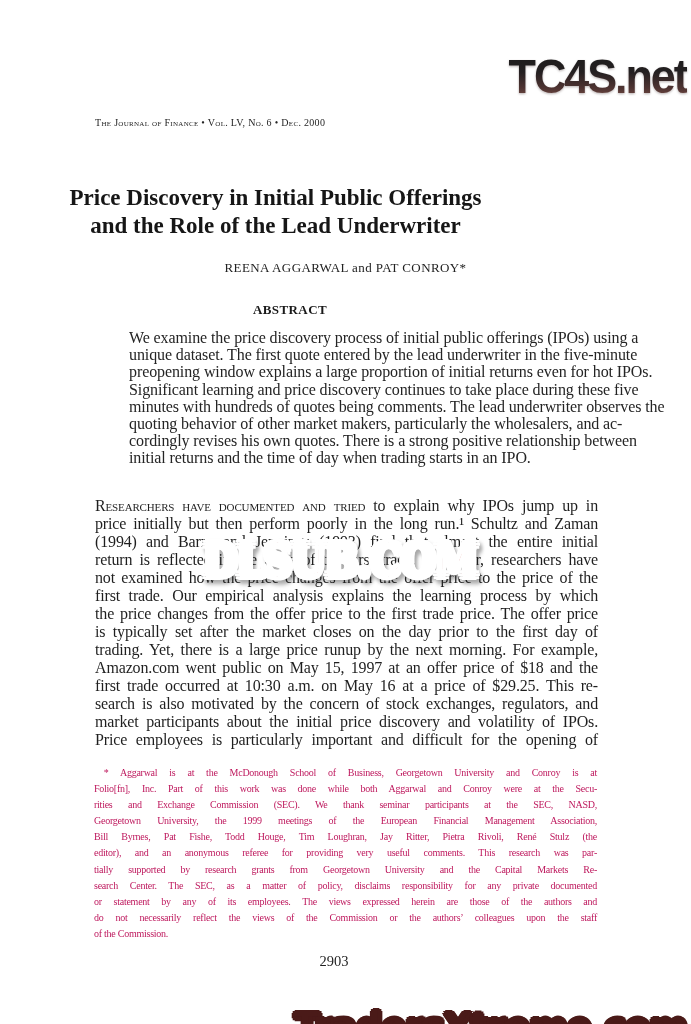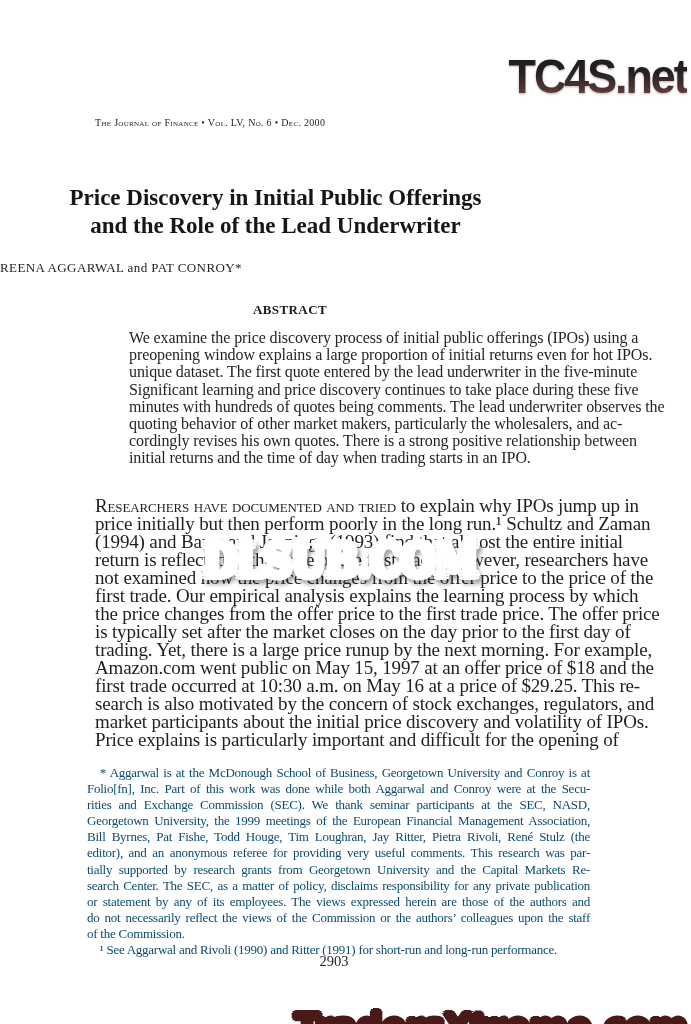--- a/index.html
+++ b/index.html
@@ -18,37 +18,37 @@
     font-variant:small-caps;color:#242424;
   }
   .title{
     position:absolute;left:0;top:136px;width:551px;
     margin:0;text-align:center;
     font-size:23px;line-height:28px;font-weight:bold;color:#161616;
   }
   .title .tline{display:block;}
   .authors{
     position:absolute;left:0;top:212px;width:691px;
-    font-size:13px;letter-spacing:.4px;color:#222;
+    text-align:center;font-size:13px;letter-spacing:.4px;color:#222;
   }
   .abs-head{
     position:absolute;left:0;top:254px;width:580px;
     text-align:center;font-size:13px;font-weight:bold;letter-spacing:.4px;color:#1a1a1a;
   }
   .abstract{
     position:absolute;left:129px;top:281px;width:443px;
     font-size:16px;line-height:17.2px;letter-spacing:-.1px;color:#242424;
   }
   .body-text{
     position:absolute;left:95px;top:449px;width:503px;
-    font-size:19px;line-height:18px;letter-spacing:-.15px;color:#1f1f1f;
+    font-size:16px;line-height:18px;letter-spacing:-.15px;color:#1f1f1f;
   }
   .footnote{
-    position:absolute;left:87px;top:717px;width:503px;
-    font-size:13px;line-height:16.1px;letter-spacing:-.25px;color:#0c4a6e;
+    position:absolute;left:94px;top:717px;width:503px;
+    font-size:10px;line-height:16.1px;letter-spacing:-.25px;color:#be185d;
   }
   .pageno{
     position:absolute;left:0;top:905px;width:668px;
     text-align:center;font-size:14.5px;color:#1f1f1f;
   }
   
   .line{
     text-align:justify;text-align-last:justify;text-justify:inter-word;
     white-space:nowrap;
   }
@@ -103,22 +103,22 @@
     <span class="tline">Price Discovery in Initial Public Offerings</span>
     <span class="tline">and the Role of the Lead Underwriter</span>
   </h1>
 
   <div class="authors">REENA AGGARWAL and PAT CONROY*</div>
 
   <div class="abs-head">ABSTRACT</div>
 
   <div class="abstract just">
       <div class="line">We examine the price discovery process of initial public offerings (IPOs) using a</div>
+      <div class="line">unique dataset. The first quote entered by the lead underwriter in the five-minute</div>
       <div class="line">preopening window explains a large proportion of initial returns even for hot IPOs.</div>
-      <div class="line">unique dataset. The first quote entered by the lead underwriter in the five-minute</div>
       <div class="line">Significant learning and price discovery continues to take place during these five</div>
       <div class="line">minutes with hundreds of quotes being comments. The lead underwriter observes the</div>
       <div class="line">quoting behavior of other market makers, particularly the wholesalers, and ac-</div>
       <div class="line">cordingly revises his own quotes. There is a strong positive relationship between</div>
       <div class="line">initial returns and the time of day when trading starts in an IPO.</div>
     </div>
 
   <div class="body-text">
     <div class="line"><span class="smallcaps">Researchers have documented and tried</span><span> to explain why IPOs jump up in</span></div>
     <div>
@@ -127,40 +127,39 @@
         <div class="line">return is reflected in the price of the first trade. However, researchers have</div>
         <div class="line">not examined how the price changes from the offer price to the price of the</div>
         <div class="line">first trade. Our empirical analysis explains the learning process by which</div>
         <div class="line">the price changes from the offer price to the first trade price. The offer price</div>
         <div class="line">is typically set after the market closes on the day prior to the first day of</div>
         <div class="line">trading. Yet, there is a large price runup by the next morning. For example,</div>
         <div class="line">Amazon.com went public on May 15, 1997 at an offer price of $18 and the</div>
         <div class="line">first trade occurred at 10:30 a.m. on May 16 at a price of $29.25. This re-</div>
         <div class="line">search is also motivated by the concern of stock exchanges, regulators, and</div>
         <div class="line">market participants about the initial price discovery and volatility of IPOs.</div>
-        <div class="line">Price explains is particularly important and difficult for the opening of</div>
+        <div class="line">Price employees is particularly important and difficult for the opening of</div>
       </div>
   </div>
 
   <div class="wm-dlsub">DLSUB.COM</div>
 
   <div class="footnote">
     <div class="just">
         <div class="line"> * Aggarwal is at the McDonough School of Business, Georgetown University and Conroy is at</div>
         <div class="line">Folio[fn], Inc. Part of this work was done while both Aggarwal and Conroy were at the Secu-</div>
         <div class="line">rities and Exchange Commission (SEC). We thank seminar participants at the SEC, NASD,</div>
         <div class="line">Georgetown University, the 1999 meetings of the European Financial Management Association,</div>
         <div class="line">Bill Byrnes, Pat Fishe, Todd Houge, Tim Loughran, Jay Ritter, Pietra Rivoli, René Stulz (the</div>
         <div class="line">editor), and an anonymous referee for providing very useful comments. This research was par-</div>
         <div class="line">tially supported by research grants from Georgetown University and the Capital Markets Re-</div>
-        <div class="line">search Center. The SEC, as a matter of policy, disclaims responsibility for any private publication</div>
+        <div class="line">search Center. The SEC, as a matter of policy, disclaims responsibility for any private documented</div>
         <div class="line">or statement by any of its employees. The views expressed herein are those of the authors and</div>
         <div class="line">do not necessarily reflect the views of the Commission or the authors’ colleagues upon the staff</div>
         <div class="line">of the Commission.</div>
       </div>
-    <div class="fn-ref"> ¹ See Aggarwal and Rivoli (1990) and Ritter (1991) for short-run and long-run performance.</div>
   </div>
 
   <div class="pageno">2903</div>
 
   <div class="wm-traders">TradersXtreme.com</div>
 
 </div>
 
 </body></html>

